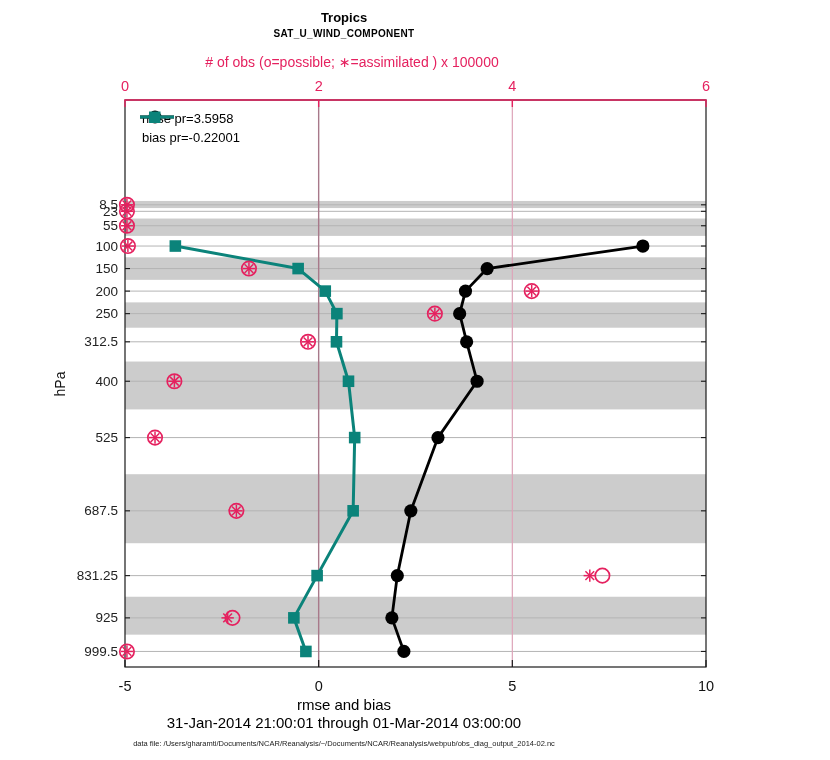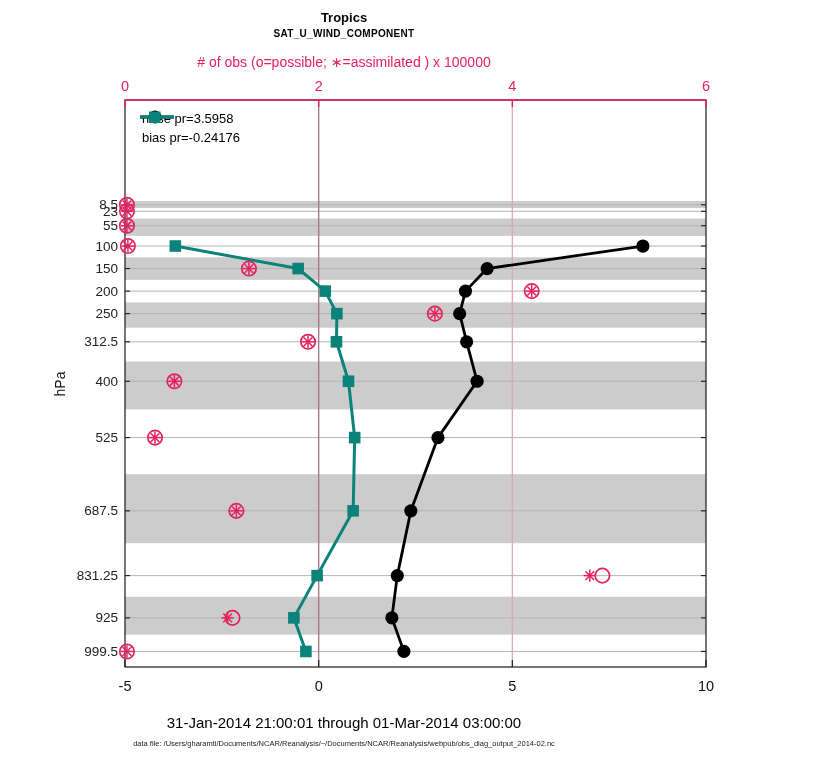--- a/index.html
+++ b/index.html
@@ -2,21 +2,21 @@
 <html><head>
 <meta charset="utf-8">
 <style>
   html,body{margin:0;padding:0;background:#ffffff;}
   .figure{position:relative;width:830px;height:760px;background:#ffffff;overflow:hidden;
           font-family:"Liberation Sans", sans-serif;}
   .figure svg{position:absolute;left:0;top:0;}
   .txt{position:absolute;left:0;width:688px;text-align:center;color:#000;}
   .title1{top:10px;font-size:13px;font-weight:bold;}
   .title2{top:28px;font-size:10px;font-weight:bold;letter-spacing:0.3px;}
-  .obslabel{top:54px;font-size:14px;}
+  .obslabel{top:54px;font-size:14px;padding-left:8px;}
   .xlabel{top:696px;font-size:15px;}
   .dateline{top:714px;font-size:15px;text-align:center;}
   .datafile{top:739px;font-size:7.5px;color:#1a1a1a;}
   .ylabel{position:absolute;left:30px;top:376px;width:60px;text-align:center;font-size:14px;color:#111;
           transform:rotate(-90deg);transform-origin:center center;}
   .legend{position:absolute;left:139px;top:109px;display:flex;flex-direction:column;gap:1px;}
   .legend-row{display:flex;align-items:center;height:18px;}
   .legend-row .lab{font-size:13px;color:#000;margin-left:3px;white-space:nowrap;}
 </style>
 </head>
@@ -218,20 +218,21 @@
         </span>
       <span class="lab">rmse pr=3.5958</span>
     </div>
     <div class="legend-row">
       <span id="lm1">
           <svg width="36" height="16">
             <line x1="1" x2="35" y1="8" y2="8" stroke="#0b837a" stroke-width="3"></line>
             <rect x="10" y="2.5" width="11.5" height="11.5" fill="#0b837a"></rect>
           </svg>
         </span>
-      <span class="lab">bias pr=-0.24176</span>
+      <span class="lab">bias pr=-0.22001</span>
     </div>
   </div>
 
   <div class="ylabel">hPa</div>
+  <div class="txt xlabel">rmse and bias</div>
   <div class="txt dateline">31-Jan-2014 21:00:01 through 01-Mar-2014 03:00:00</div>
   <div class="txt datafile">data file: /Users/gharamti/Documents/NCAR/Reanalysis/~/Documents/NCAR/Reanalysis/webpub/obs_diag_output_2014-02.nc</div>
 </div>
 
 </body></html>

